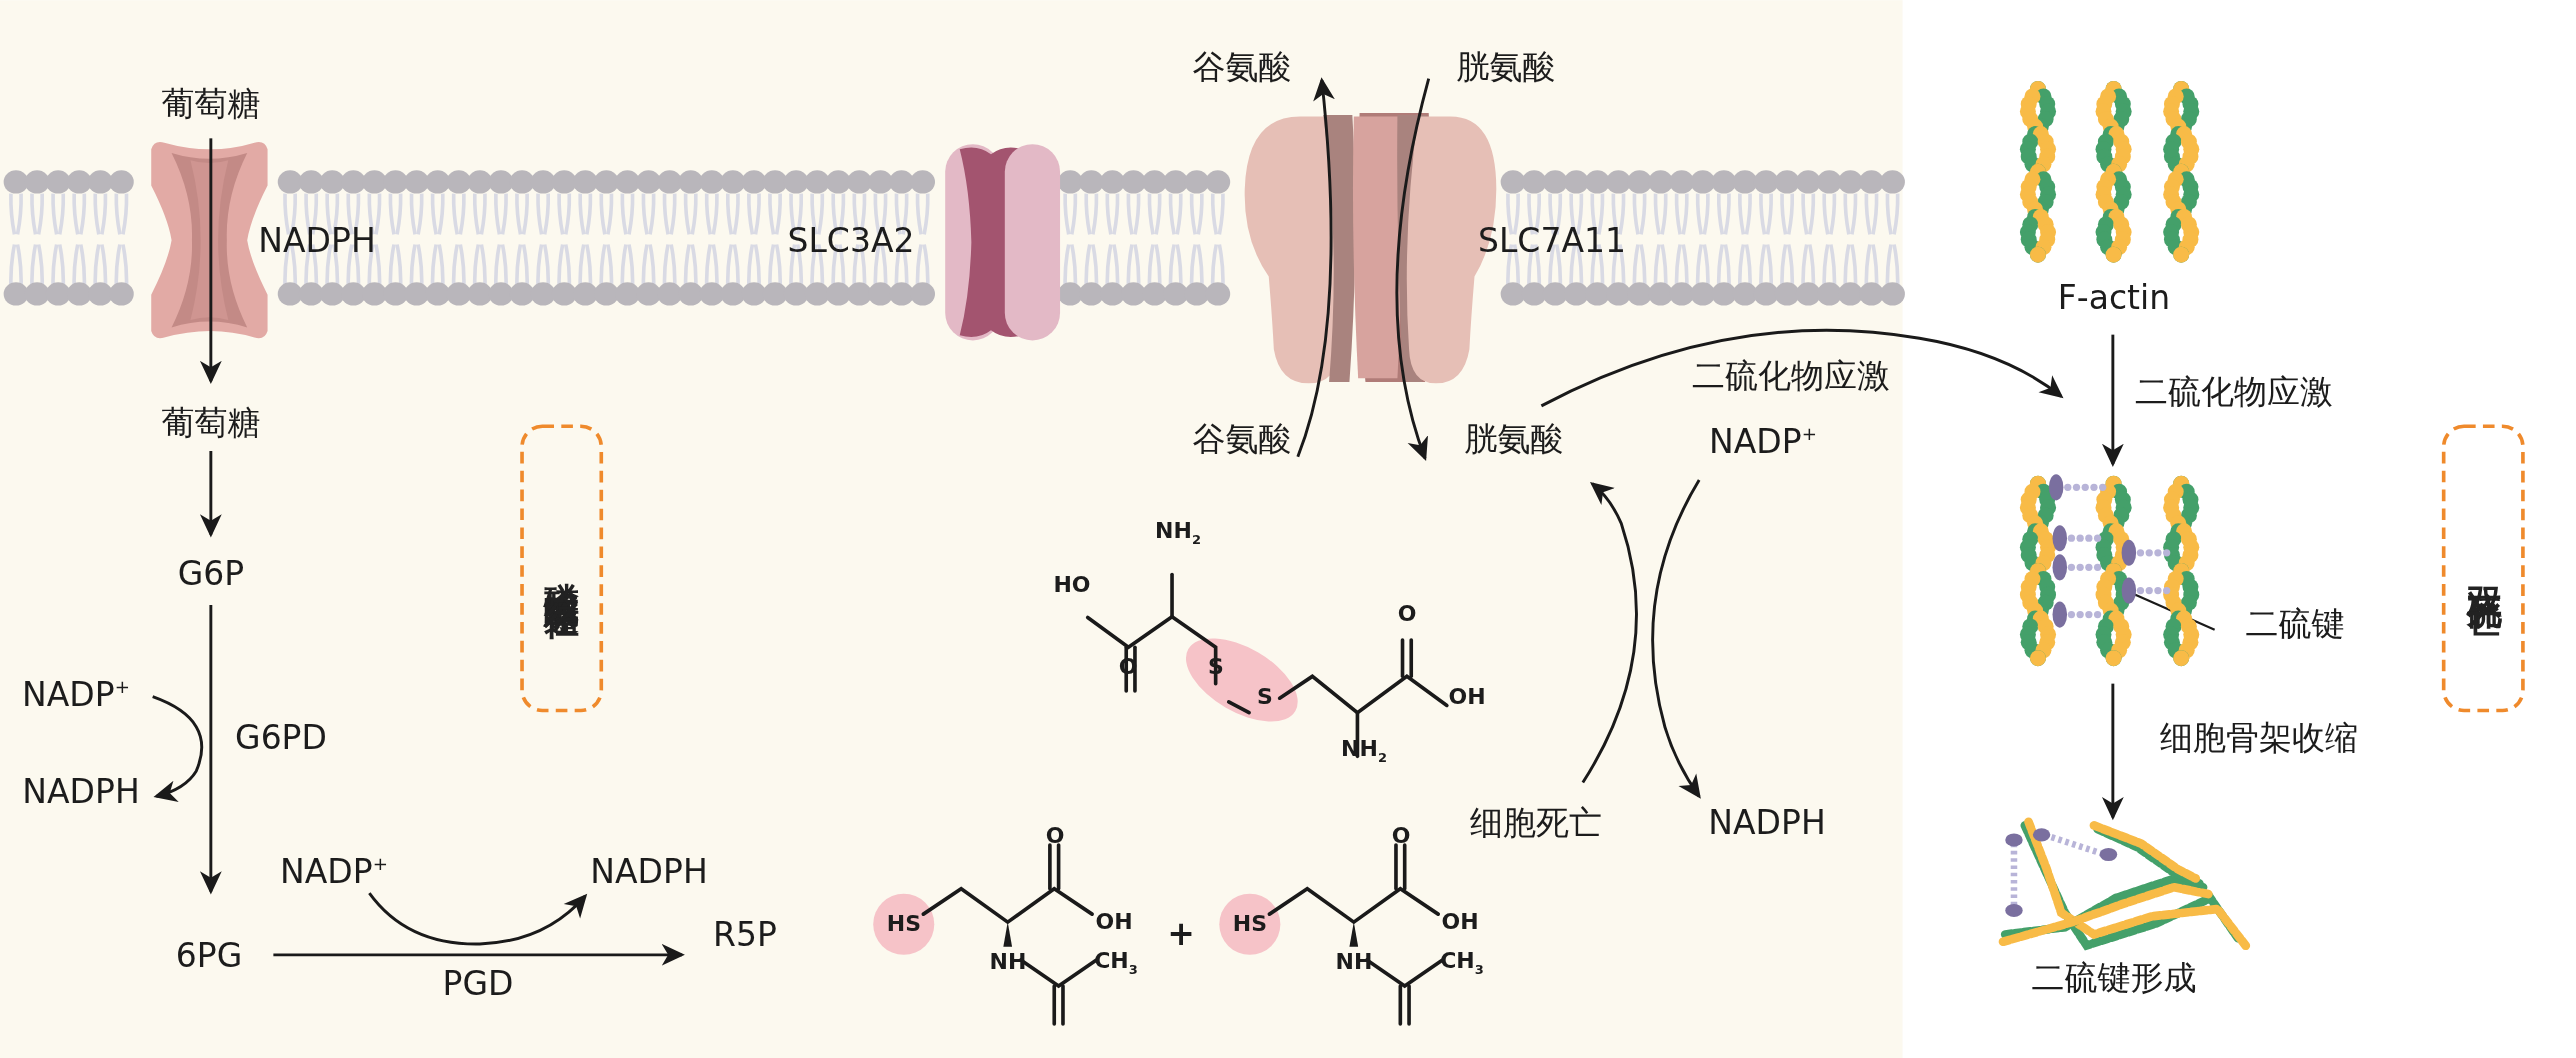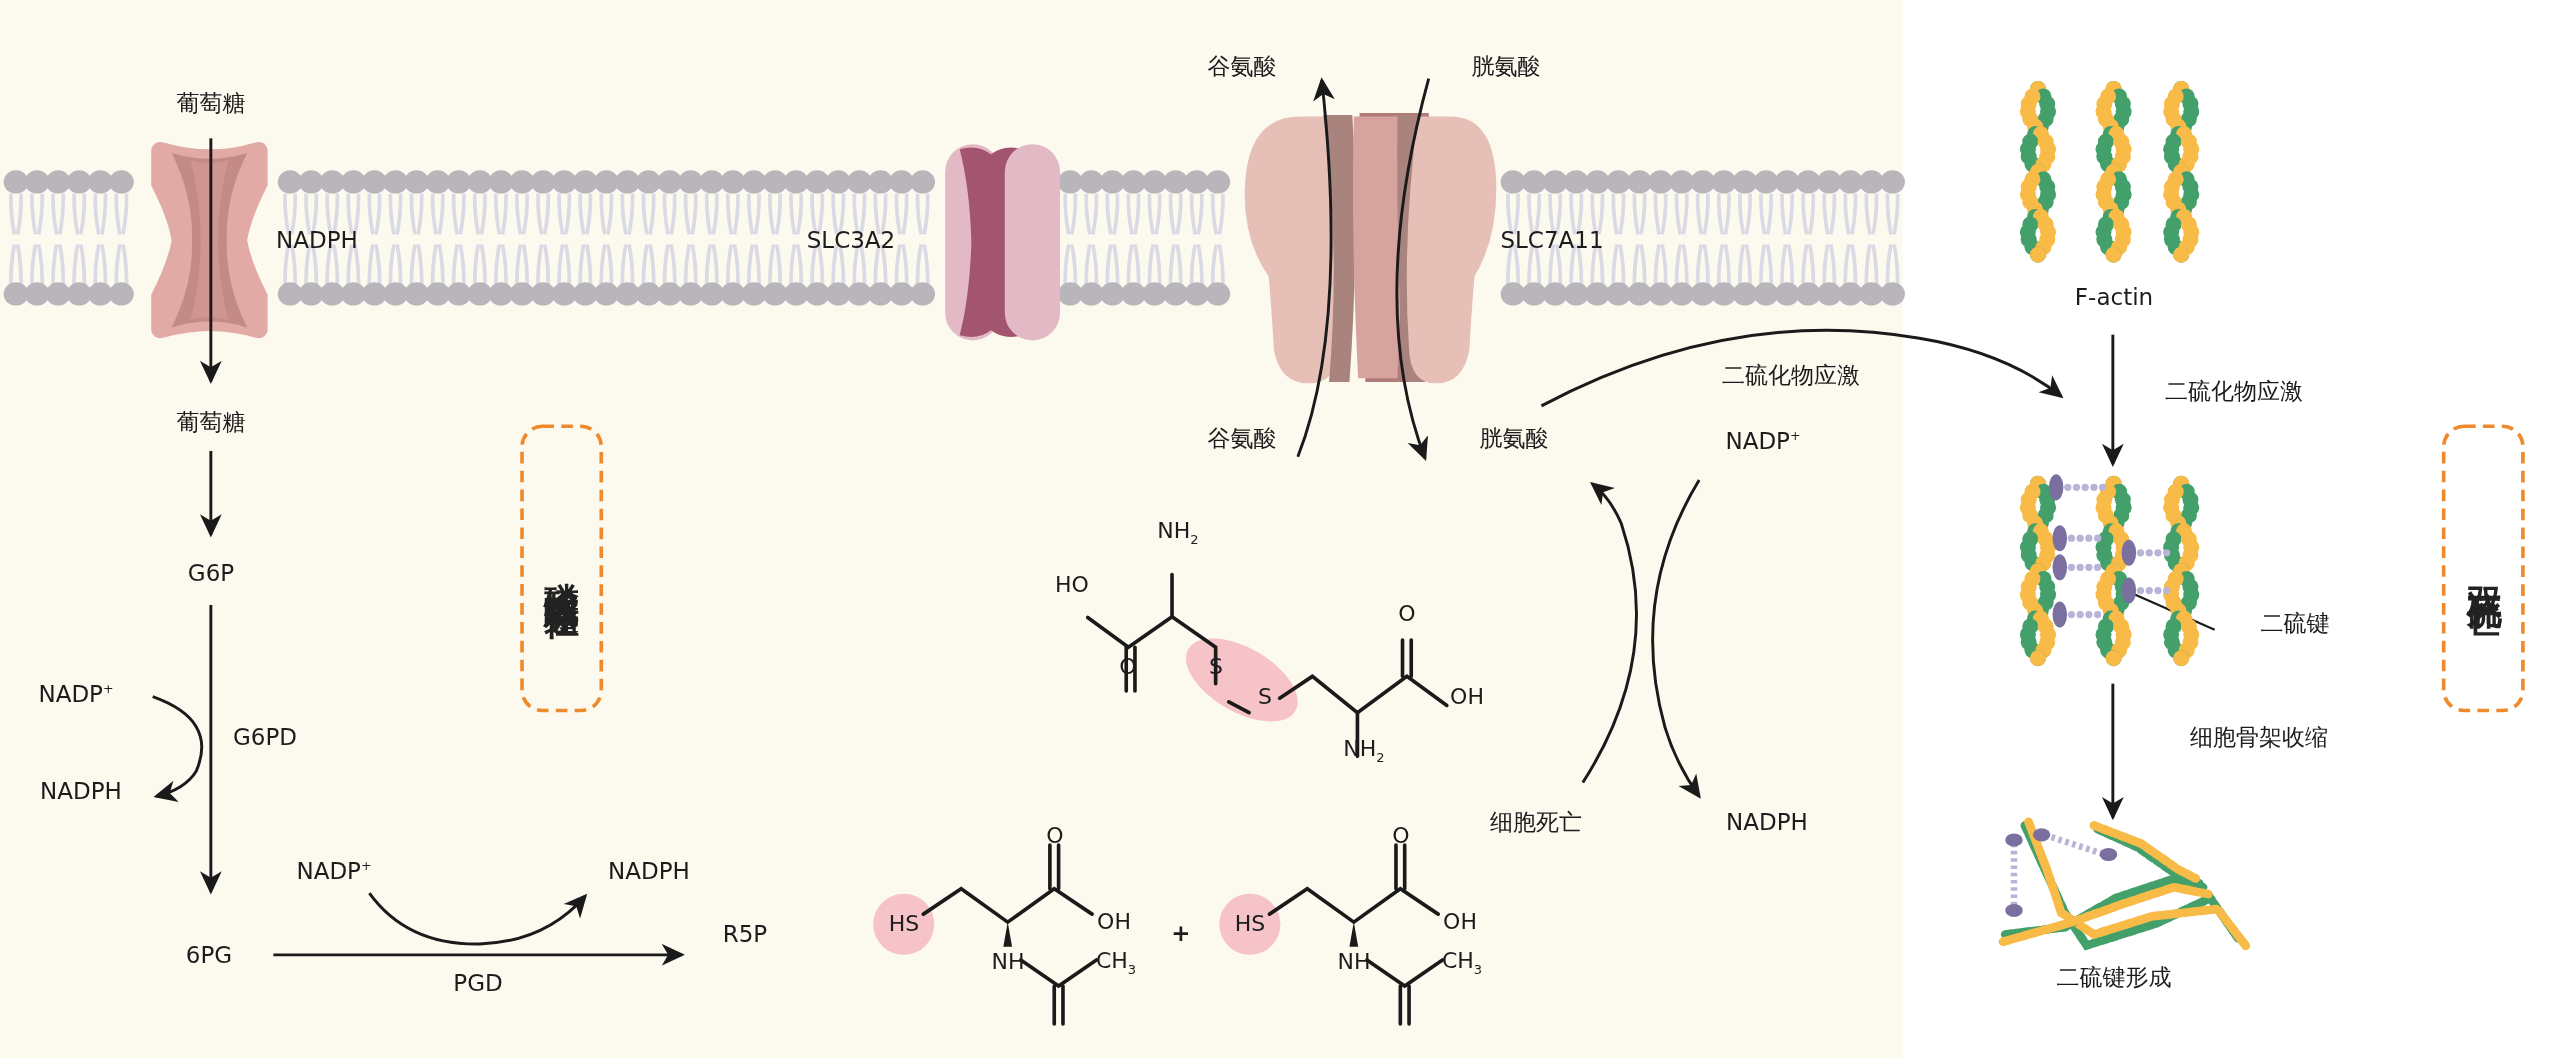--- a/index.html
+++ b/index.html
@@ -1,21 +1,21 @@
 <!DOCTYPE html>
 <html style="font-size:11.6px"><head>
 <meta charset="utf-8">
 <style>
   html, body { margin:0; padding:0; background:#ffffff; }
   body { width:2576px; height:1059px; position:relative; overflow:hidden;
          font-family:"DejaVu Sans", "Liberation Sans", sans-serif; color:#1a1a1a; }
   #stage { position:absolute; left:0; top:0; width:2576px; height:1059px; }
   .lbl { position:absolute; transform:translate(-50%,-50%); white-space:nowrap;
-         font-size:23px; line-height:1; color:#1c1c1c; }
-  .lbl.sm { font-size:22px; }
+         font-size:33px; line-height:1; color:#1c1c1c; }
+  .lbl.sm { font-size:22px;font-weight:bold; }
   .lbl.vert { writing-mode:vertical-rl; text-orientation:upright; font-size:35px;
               font-weight:bold; letter-spacing:4.4px; }
   sup { font-size:0.55em; vertical-align:0.7em; }
 </style>
 </head>
 <body>
 
 <div id="stage">
   <svg id="svg" width="2576" height="1059" viewBox="0 0 3543 1456" xmlns="http://www.w3.org/2000/svg">
     <defs>
@@ -846,21 +846,21 @@
       </g>
   </svg>
 
   
   <div class="lbl" style="left:211px;top:103px">葡萄糖</div>
   <div class="lbl" style="left:317px;top:240px">NADPH</div>
   <div class="lbl" style="left:851px;top:240px">SLC3A2</div>
   <div class="lbl" style="left:1552px;top:240px">SLC7A11</div>
   <div class="lbl" style="left:211px;top:422px">葡萄糖</div>
   <div class="lbl" style="left:211px;top:573px">G6P</div>
-  <div class="lbl" style="left:265px;top:737px">G6PD</div>
+  <div class="lbl" style="left:281px;top:737px">G6PD</div>
   <div class="lbl" style="left:76px;top:694px"><span>NADP</span><sup>+</sup></div>
   <div class="lbl" style="left:81px;top:791px">NADPH</div>
   <div class="lbl" style="left:209px;top:955px">6PG</div>
   <div class="lbl" style="left:745px;top:934px">R5P</div>
   <div class="lbl" style="left:478px;top:983px">PGD</div>
   <div class="lbl" style="left:334px;top:871px"><span>NADP</span><sup>+</sup></div>
   <div class="lbl" style="left:649px;top:871px">NADPH</div>
   <div class="lbl vert" style="left:561px;top:568px;color:#222">磷酸戊糖途径</div>
 
   

